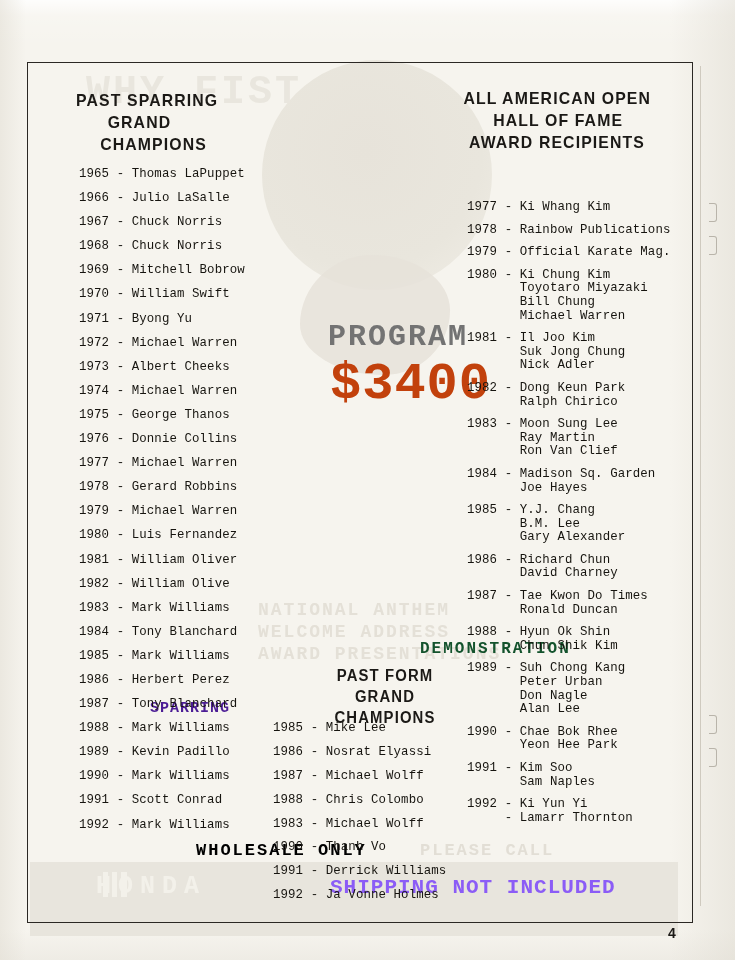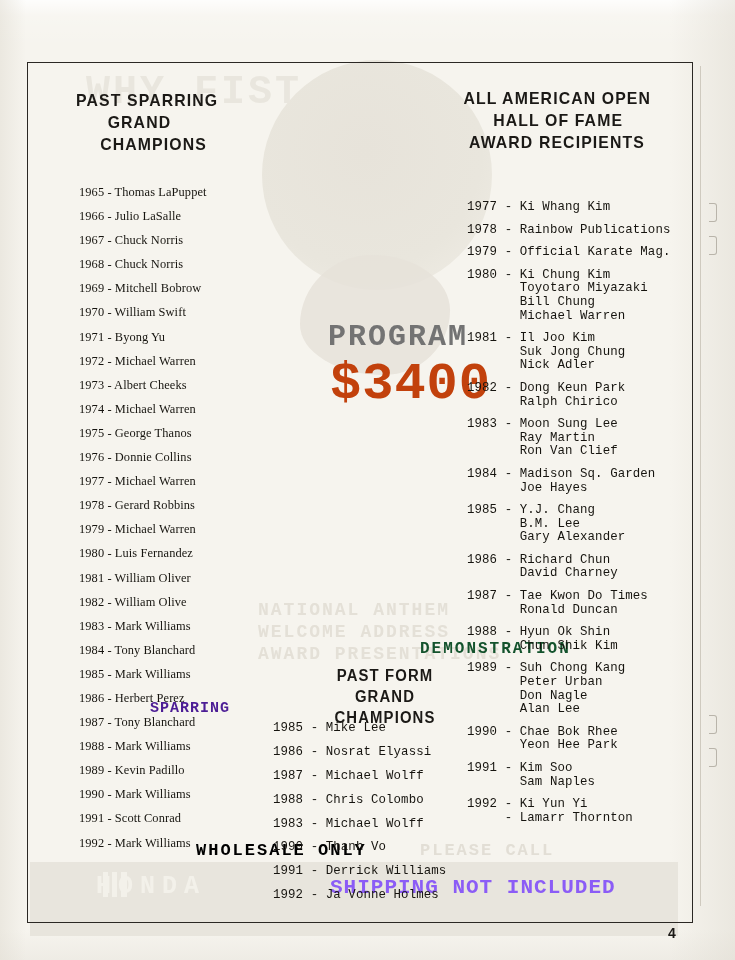--- a/index.html
+++ b/index.html
@@ -167,21 +167,21 @@
     position: absolute;
     font-family: "Liberation Mono", "DejaVu Sans Mono", monospace;
     font-size: 12.4px;
     color: #16140f;
     letter-spacing: .1px;
   }
   .row {
     white-space: pre;
     line-height: 13.5px;
   }
-  #list-sparring { left: 79px; top: 186px; font-family: Liberation Serif, serif; }
+  #list-sparring { left: 79px; top: 168px; }
   #list-sparring .row { margin-bottom: 10.6px; }
 
   #list-hof { left: 467px; top: 201px; }
   #list-hof .entry { margin-bottom: 9px; }
   #list-hof .row { line-height: 13.6px; }
 
   #list-form { left: 273px; top: 722px; }
   #list-form .row { margin-bottom: 10.4px; }
 
   

